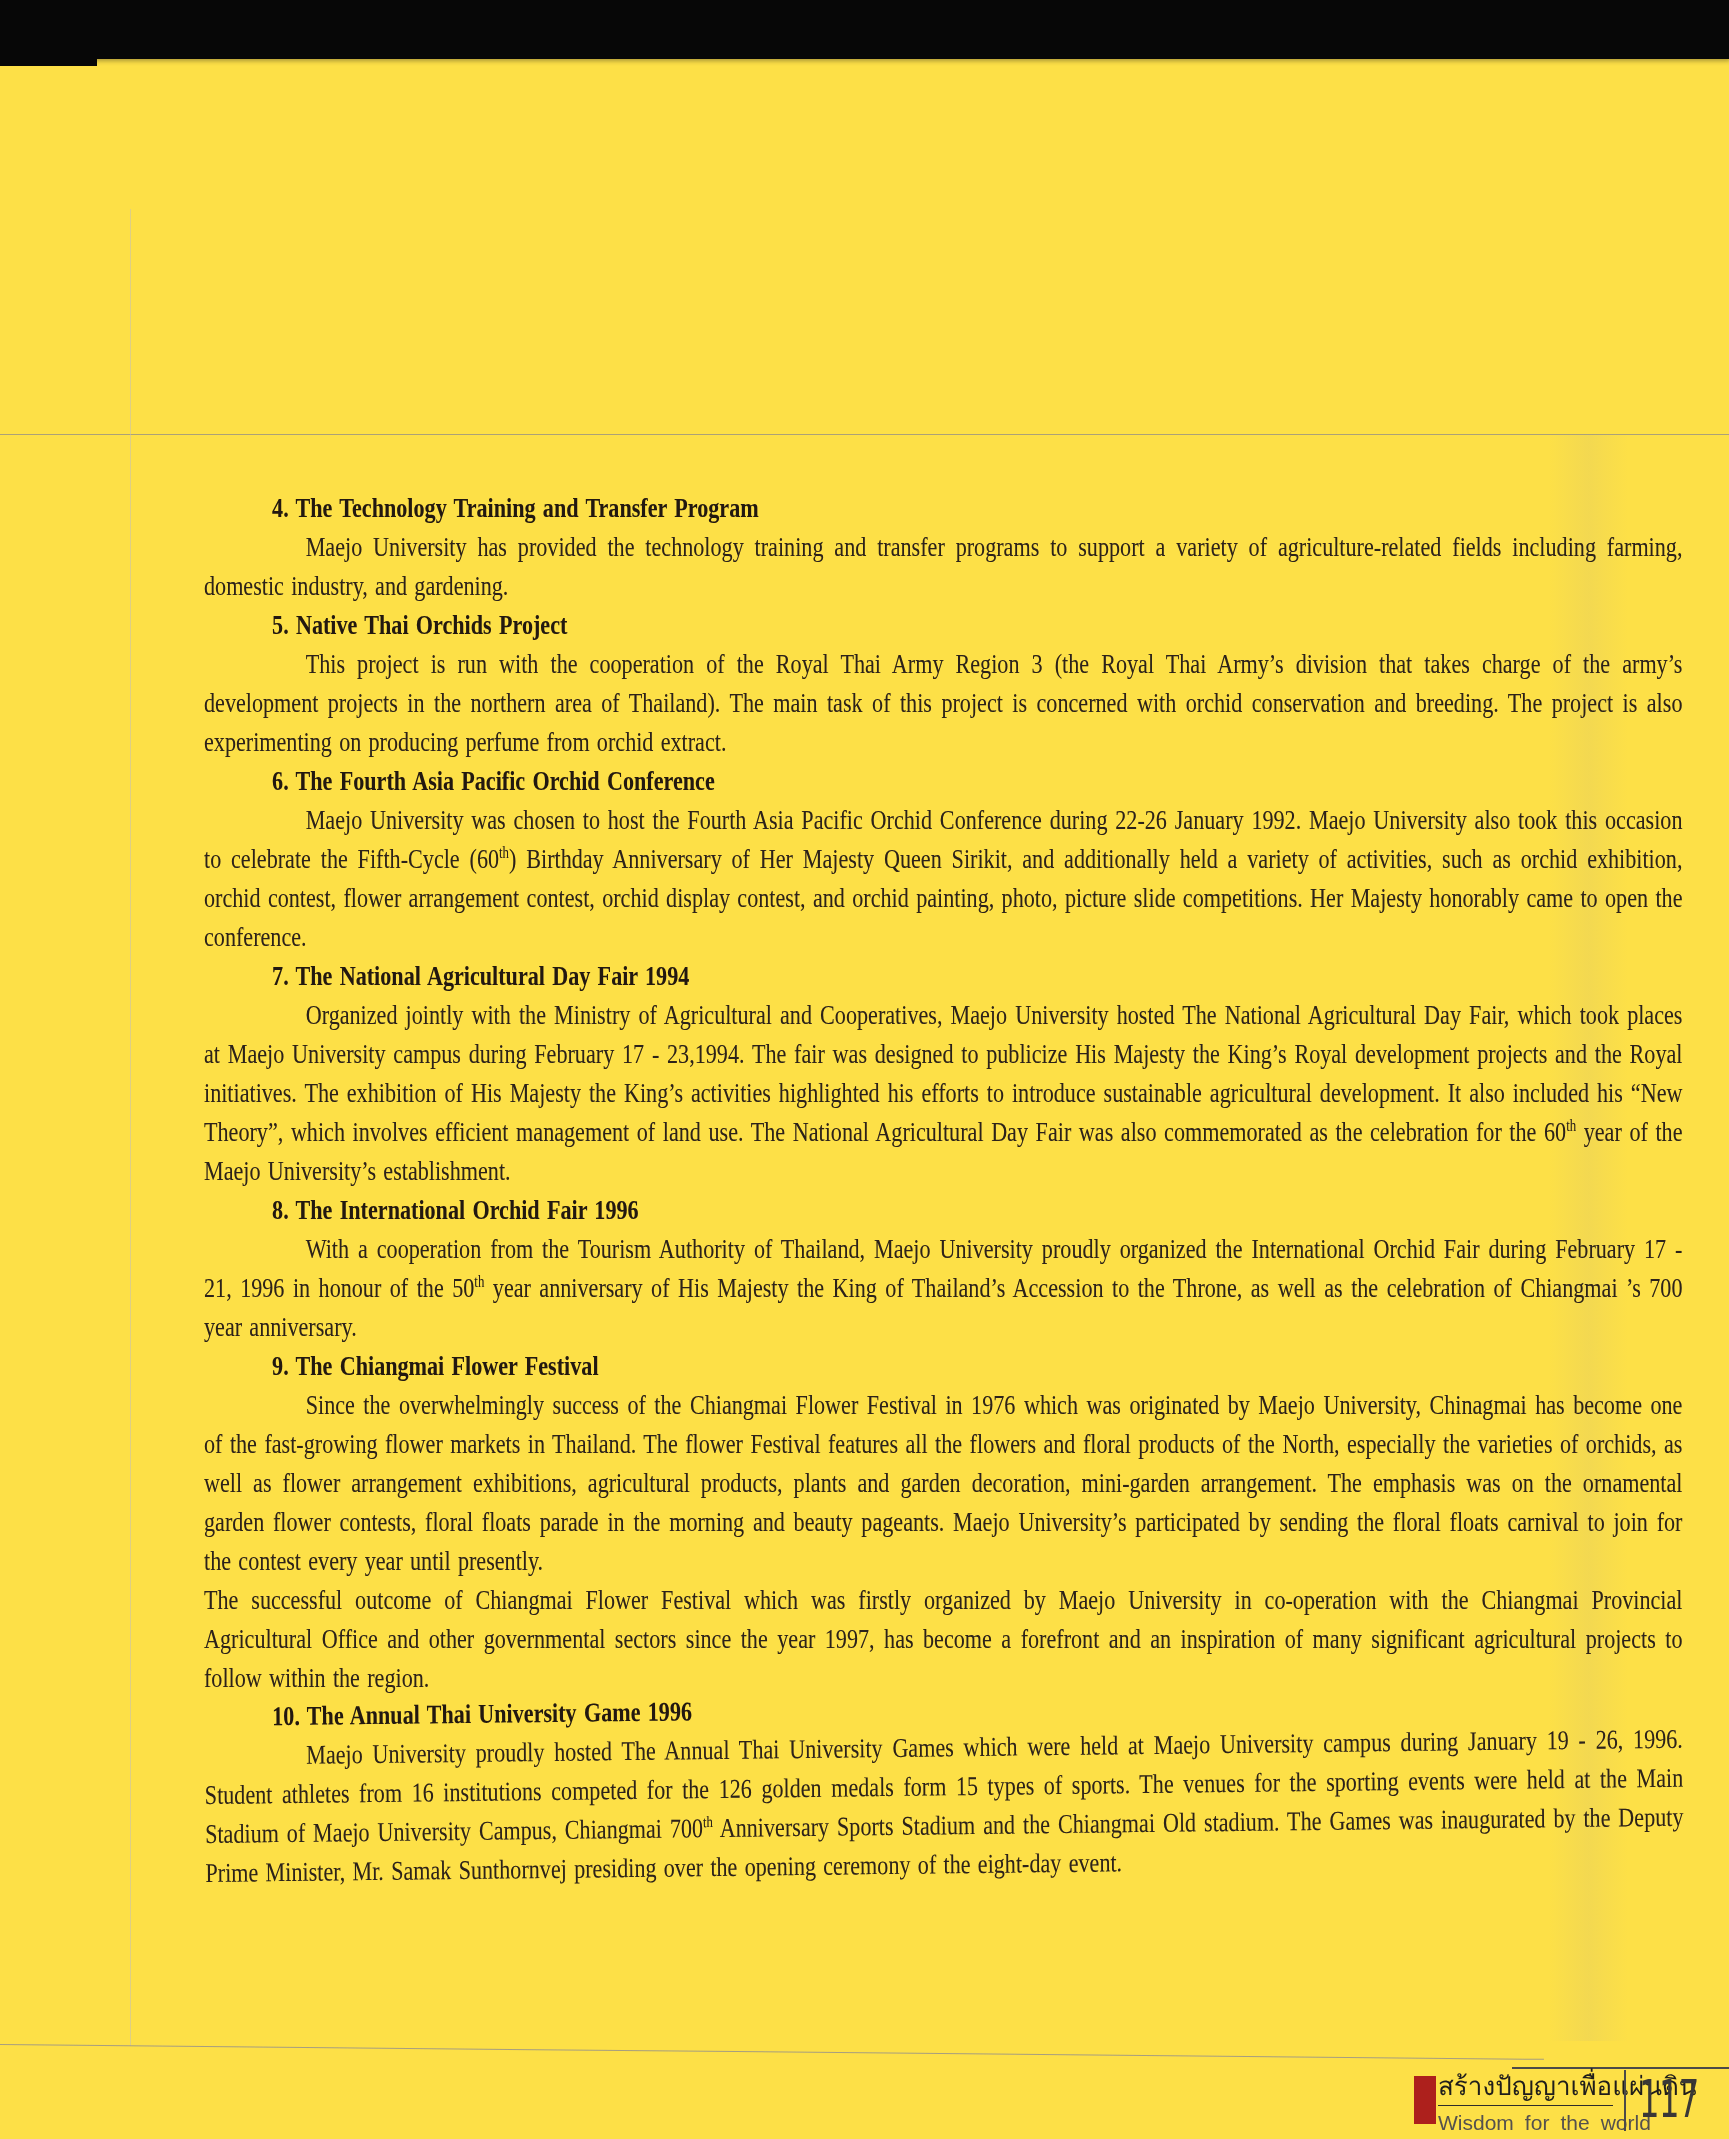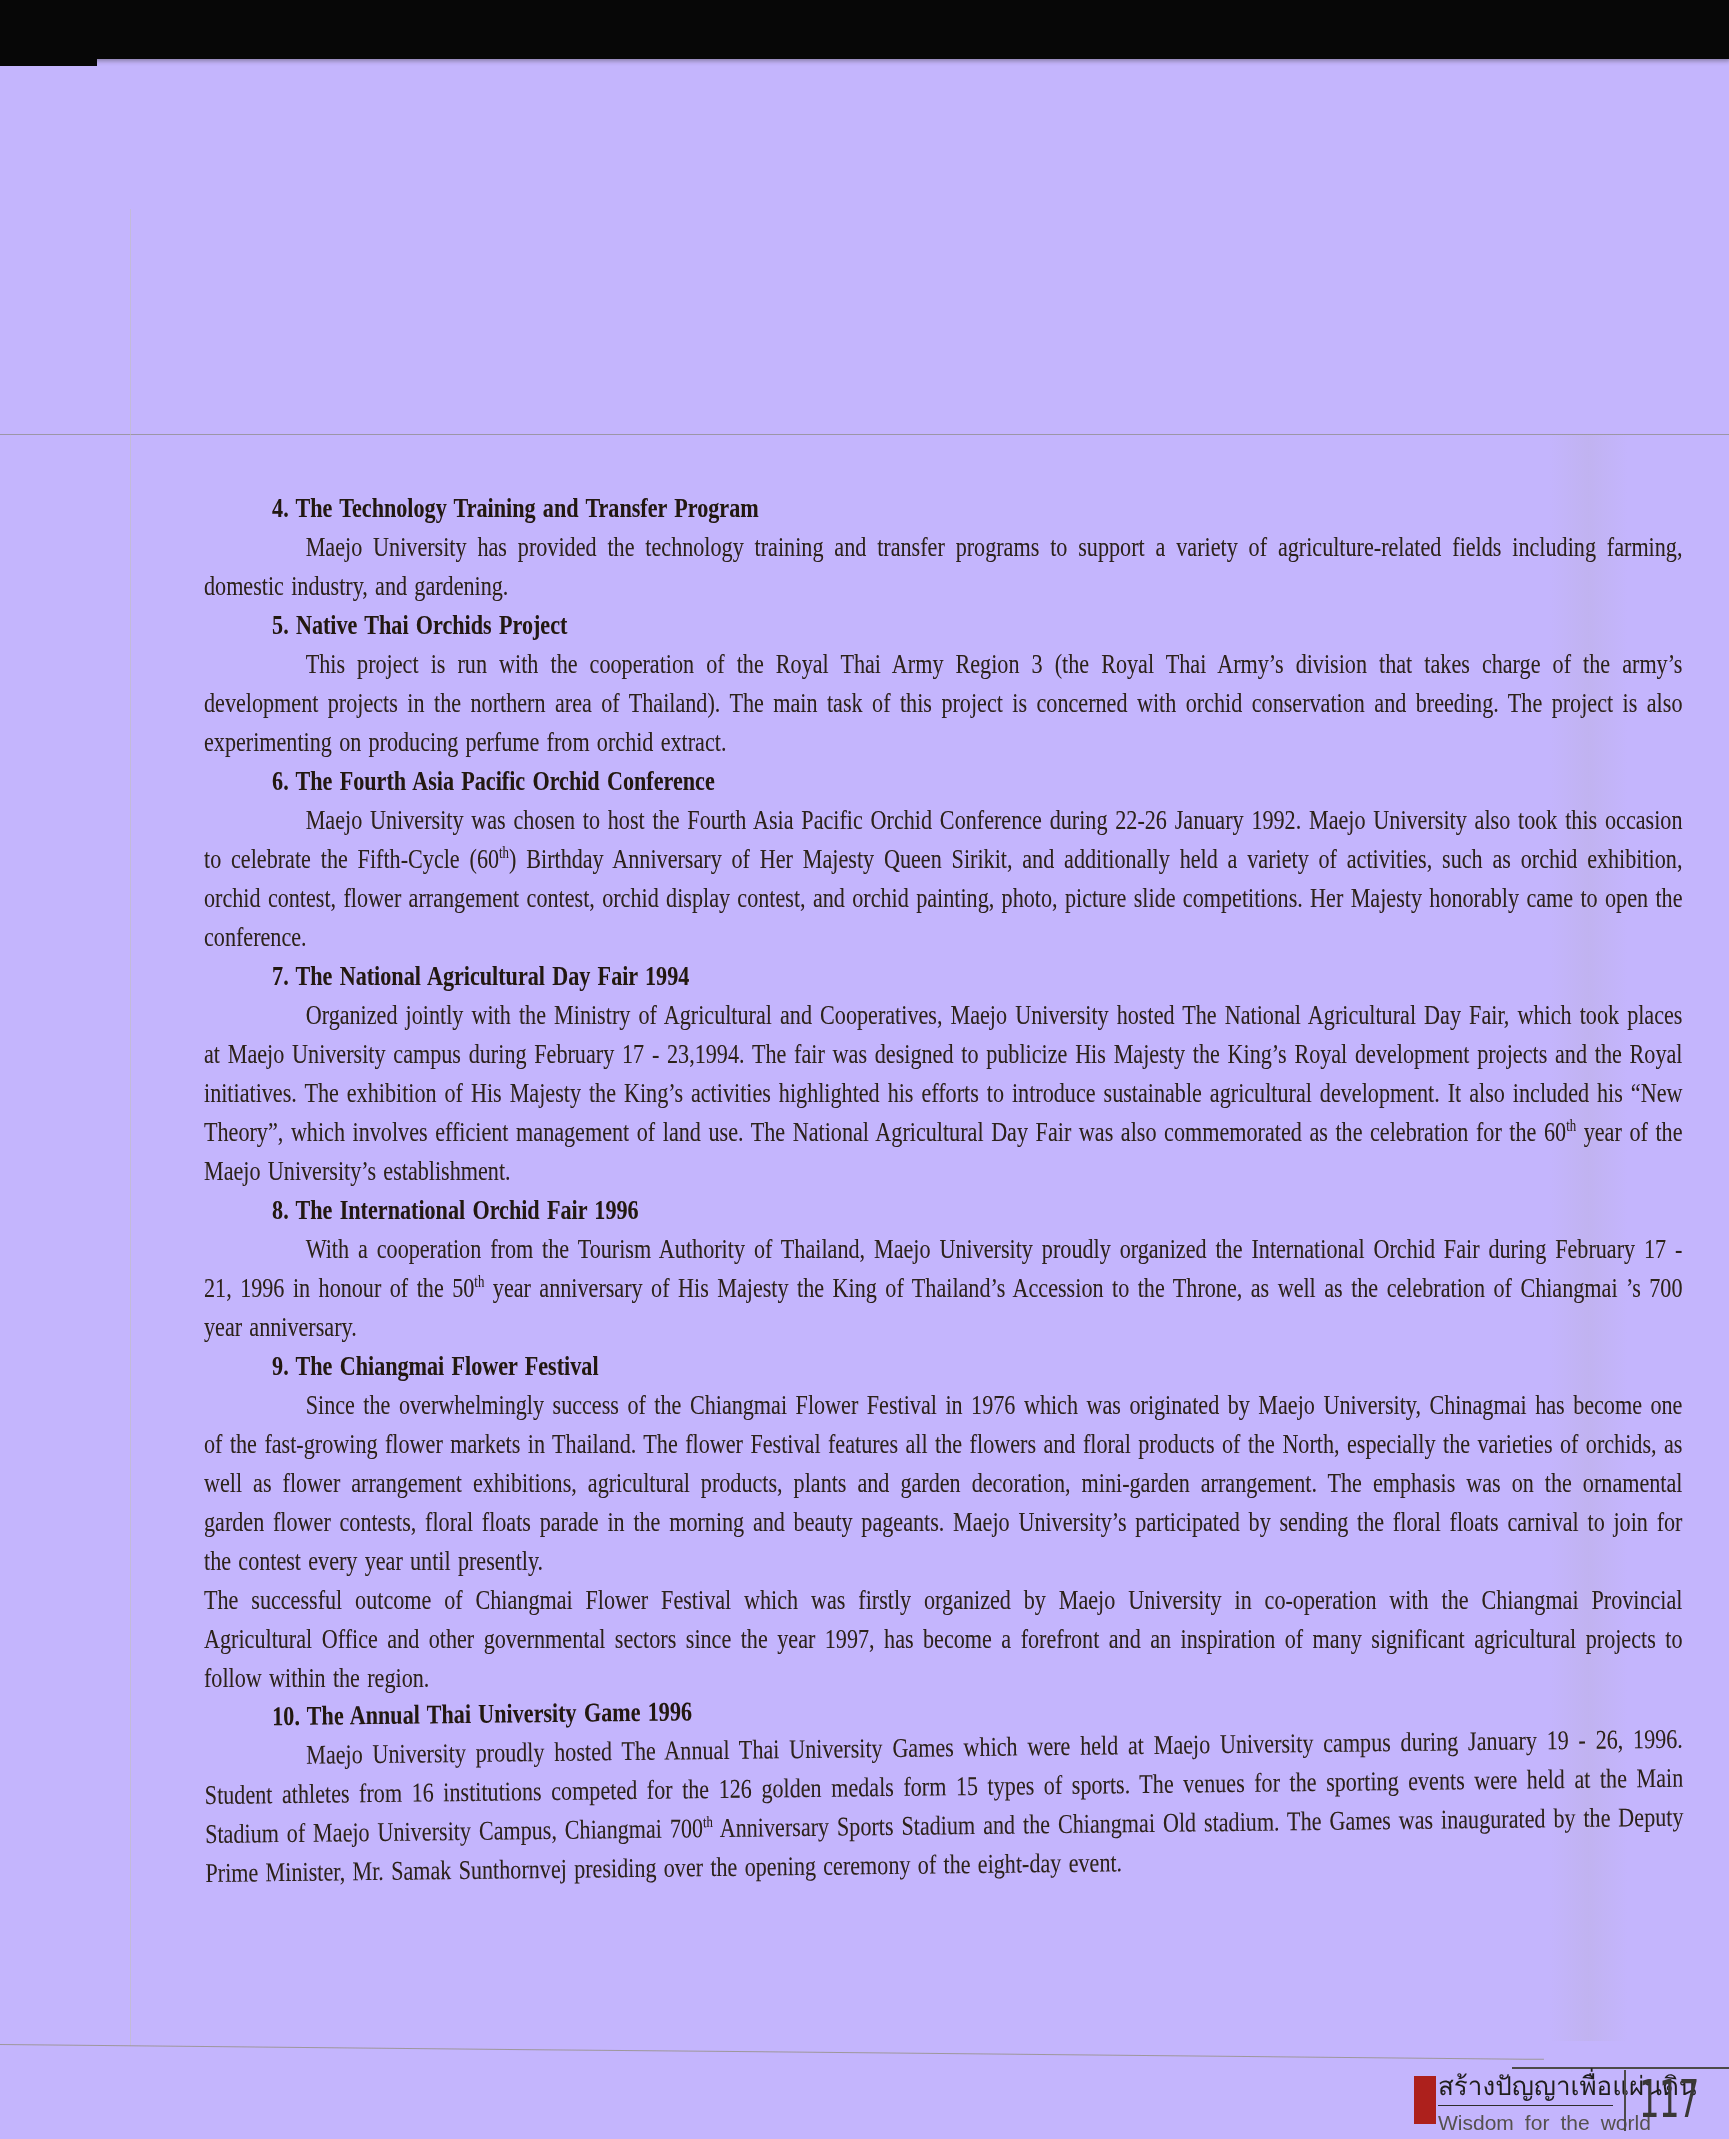--- a/index.html
+++ b/index.html
@@ -1,20 +1,20 @@
 <!DOCTYPE html>
 <html style="font-size:8.4px"><head>
 <meta charset="utf-8">
 <style>
   html, body { margin: 0; padding: 0; background: #e8e6e2; }
   .page {
     position: relative;
     width: 1730px;
     height: 2140px;
-    background: #c4b5fd;
+    background: #fde047;
     overflow: hidden;
     font-family: "Liberation Serif", serif;
   }
   
   .topbar {
     position: absolute; left: 0; top: 0;
     width: 100%; height: 59px;
     background: #070707;
     box-shadow: 0 2.6px 4.2px rgba(40,35,30,0.35);
   }

